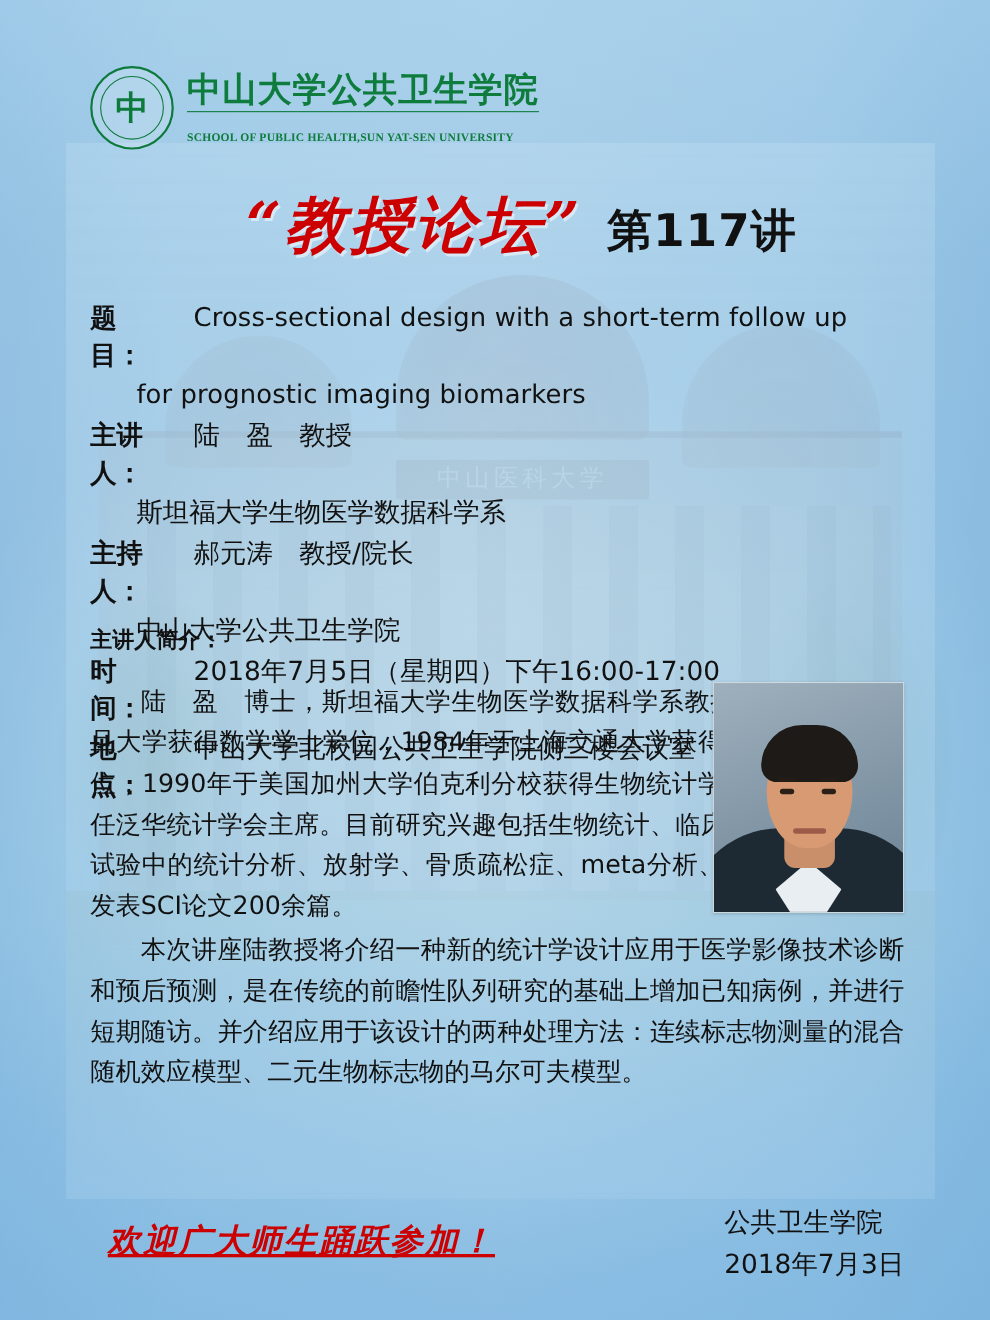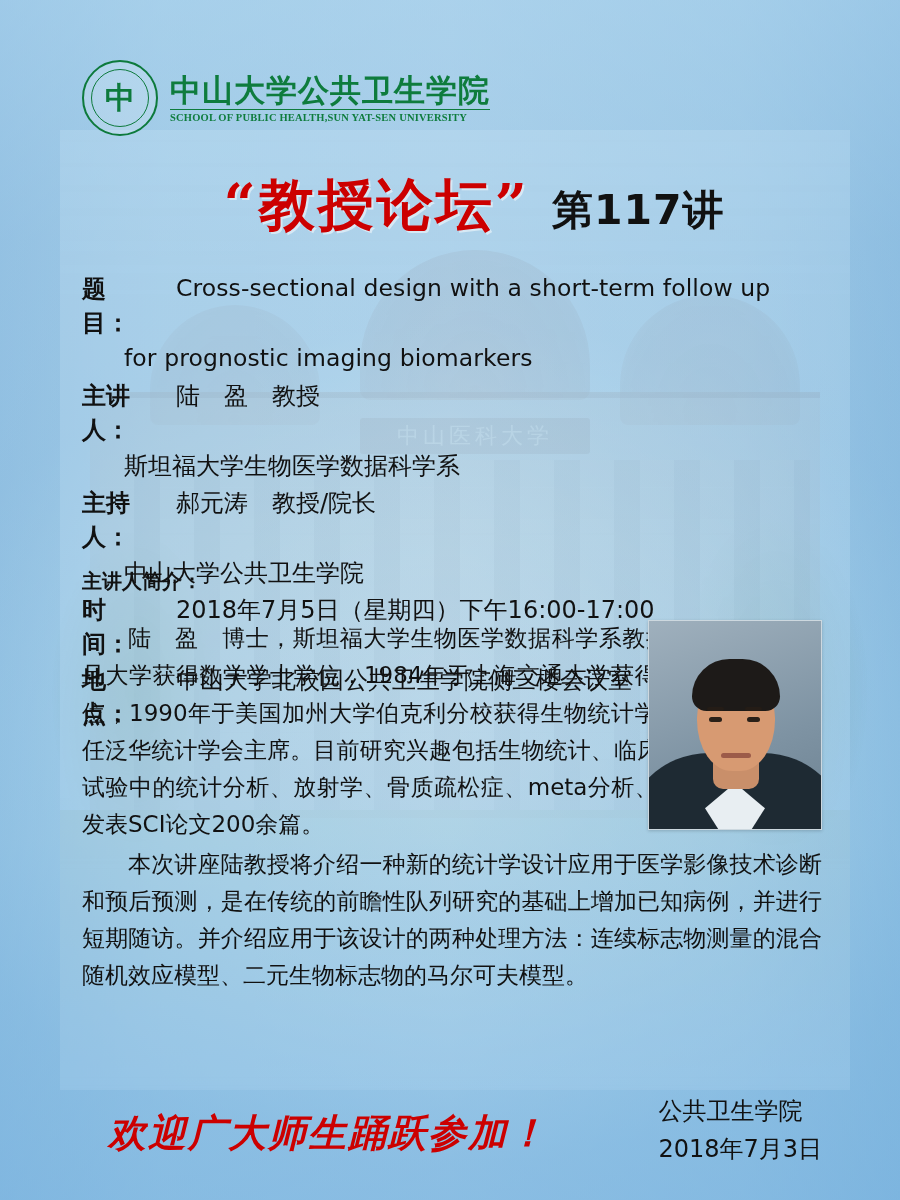--- a/index.html
+++ b/index.html
@@ -163,36 +163,37 @@
     letter-spacing: 1px;
     line-height: 1.12;
   }
   .logo-en {
     font-family: "Liberation Serif", serif;
     font-size: 10.5px;
     font-weight: bold;
     color: #0e7c3d;
     letter-spacing: 0.2px;
     border-top: 1.5px solid #0e7c3d;
-    padding-top: 2px;
+    padding-top: 18px;
     margin-top: 2px;
   }
 
   
   .headline {
     position: absolute;
     left: 0; right: 0;
     top: 168px;
     text-align: center;
     white-space: nowrap;
   }
   .headline .h-forum {
     font-family: "DejaVu Serif", serif;
     font-size: 56px;
     font-weight: bold;
+    font-style: italic;
     color: #cc0000;
     letter-spacing: 3px;
     text-shadow: 2px 2px 0 rgba(255,255,255,0.5);
     margin-left: 48px;
   }
   .headline .h-num {
     font-family: "DejaVu Sans", sans-serif;
     font-size: 41px;
     font-weight: bold;
     color: #111111;
@@ -337,28 +338,29 @@
     position: absolute;
     left: 72px; top: 132px;
     width: 30px; height: 5px;
     background: #9c5b49;
     border-radius: 4px;
   }
 
   
   .welcome {
     position: absolute;
-    left: 108px;
+    left: 98px;
     top: 1108px;
     font-family: "DejaVu Serif", serif;
     font-style: italic;
     font-weight: bold;
-    font-size: 38px;
+    font-size: 30px;
     color: #cc0000;
     letter-spacing: 2px;
+    text-decoration: underline;
   }
   .signature {
     position: absolute;
     right: 78px;
     top: 1092px;
     text-align: left;
     font-family: "DejaVu Sans", sans-serif;
     font-size: 24px;
     color: #111;
     line-height: 1.6;

